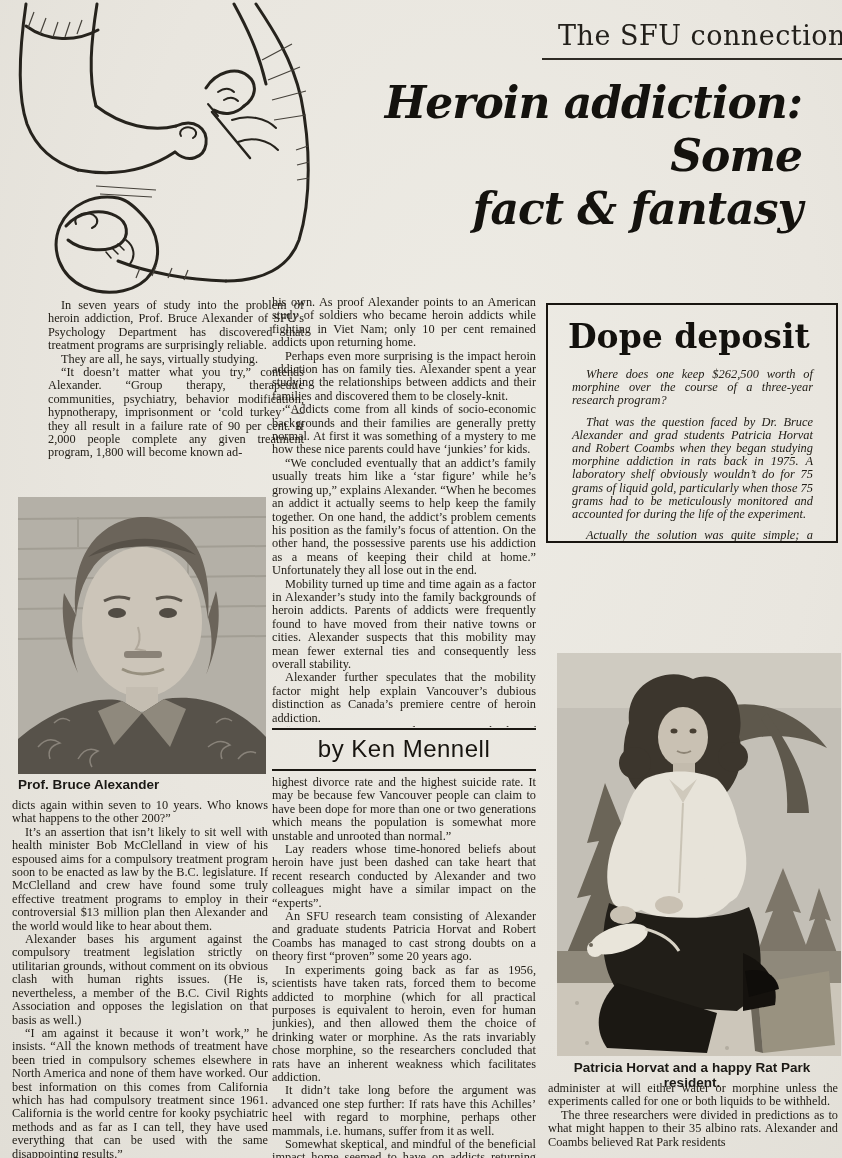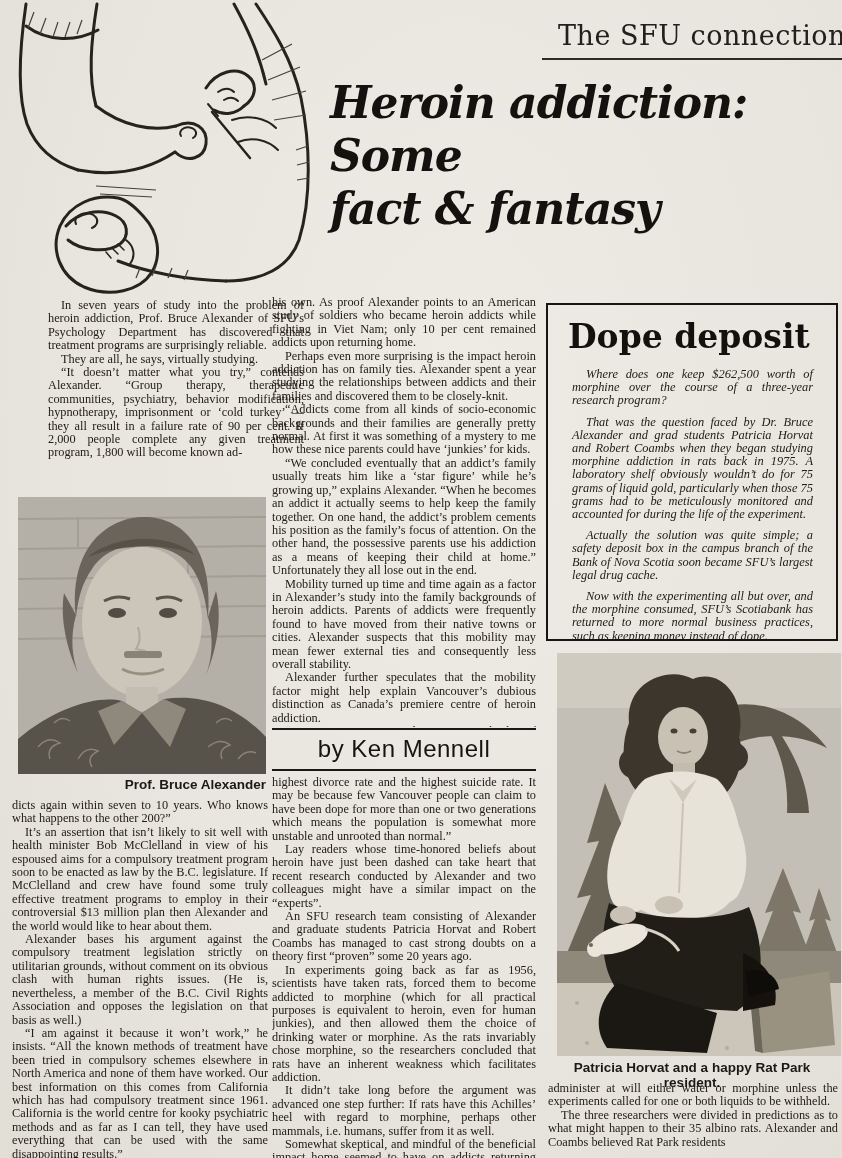--- a/index.html
+++ b/index.html
@@ -13,21 +13,21 @@
   
   .masthead {
     left:542px; top:20px; width:300px;
     font-family:"DejaVu Serif", serif; font-size:27px; letter-spacing:0.5px;
     color:#23201b; padding:0 0 7px 16px;
     border-bottom:2px solid #2e2b25;
   }
 
   
   .headline {
-    left:330px; top:76px; width:472px; text-align:left;
+    left:330px; top:76px; width:472px; text-align:right;
     font-family:"DejaVu Serif", serif; font-style:italic; font-weight:bold;
     font-size:44px; line-height:53px; color:#14120e; letter-spacing:-1px;
   }
 
   
   .body-text { font-size:12.3px; line-height:13.4px; text-align:justify; color:#242019; overflow:hidden; }
   .body-text p { margin:0; text-indent:13px; }
   .body-text.cont p:first-child { text-indent:0; }
 
   .col-left-top    { left:12px;  top:299px;  width:256px; height:199px;margin-left:36px; }
@@ -42,39 +42,39 @@
     border-top:2px solid #1b1813; border-bottom:2px solid #1b1813;
     padding:7px 0 8px 0;
   }
   .byline-box .byline {
     font-family:"Liberation Sans", sans-serif; font-size:24px; line-height:24px;
     color:#17140f; letter-spacing:0.5px;
   }
 
   
   .sidebar {
-    left:546px; top:303px; width:292px; height:338px; box-sizing:border-box;
+    left:546px; top:303px; width:292px; height:240px; box-sizing:border-box;
     border:2px solid #181510; padding:8px 15px 8px 16px; overflow:hidden;
   }
   .sidebar-title {
     font-family:"DejaVu Serif", serif; font-weight:bold; font-size:33px;
     color:#13110d; margin:4px 0 12px 4px; letter-spacing:0px;
   }
   .sidebar-text { font-style:italic; font-size:12.4px; line-height:13.2px; text-align:justify; color:#232019; }
   .sidebar-text p { margin:8px; text-indent:14px; }
 
   
   .photo { background:#b6b2a9; overflow:hidden; }
   .photo-left  { left:18px;  top:497px; width:248px; height:277px; }
   .photo-right { left:557px; top:653px; width:284px; height:403px; }
   .caption {
     font-family:"Liberation Sans", sans-serif; font-weight:bold; font-size:13.5px;
     color:#1b1915;
   }
-  .caption-left  { left:18px;  top:777px;  width:248px; text-align:right; }
+  .caption-left  { left:18px;  top:777px;  width:248px; text-align:left; }
   .caption-right { left:546px; top:1060px; width:292px; text-align:center; }
 
   .illustration { left:0px; top:0px; width:335px; height:295px; }
 </style>
 </head>
 <body>
 
 <div class="page">
 
   <div class="abs illustration">

